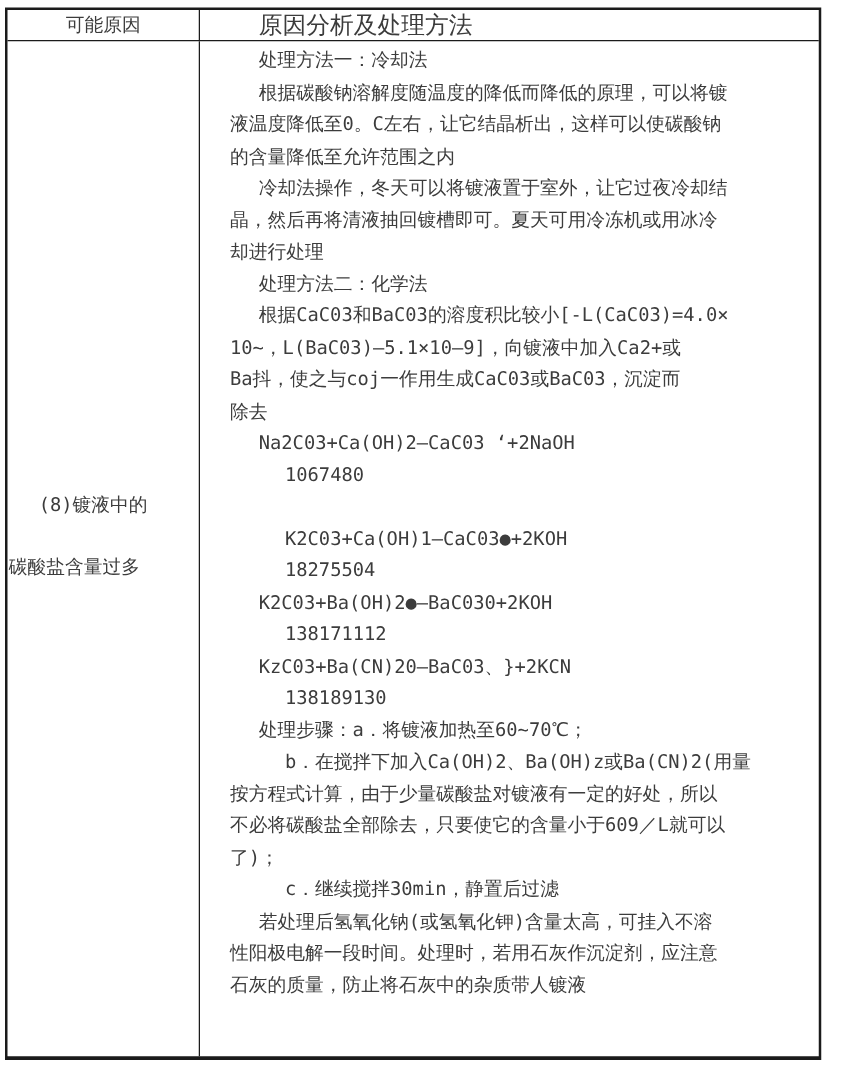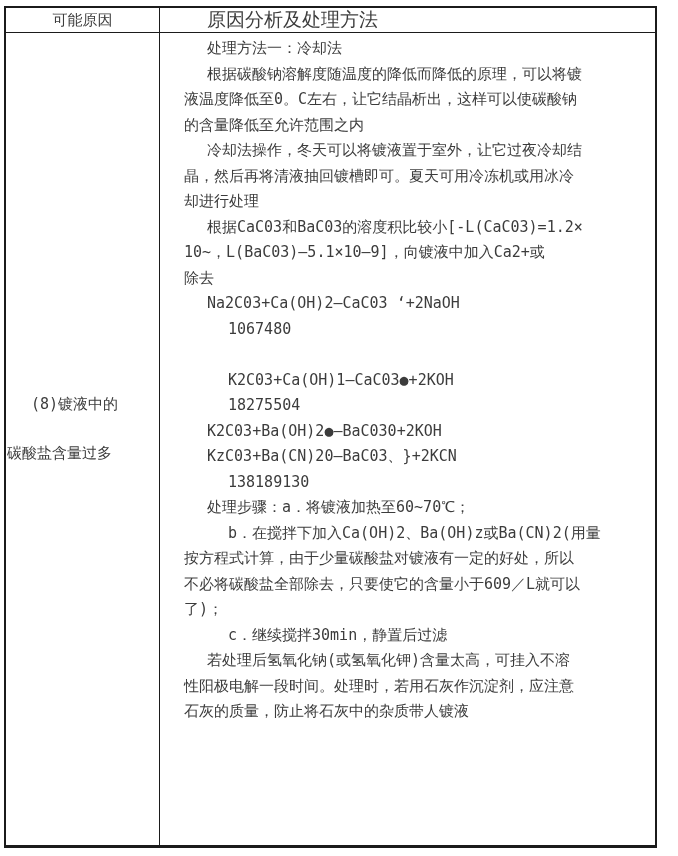--- a/index.html
+++ b/index.html
@@ -108,29 +108,32 @@
       </div>
 
       <div class="analysis-cell">
         <div class="line i1">处理方法一：冷却法</div>
         <div class="line i1">根据碳酸钠溶解度随温度的降低而降低的原理，可以将镀</div>
         <div class="line i0">液温度降低至0。C左右，让它结晶析出，这样可以使碳酸钠</div>
         <div class="line i0">的含量降低至允许范围之内</div>
         <div class="line i1">冷却法操作，冬天可以将镀液置于室外，让它过夜冷却结</div>
         <div class="line i0">晶，然后再将清液抽回镀槽即可。夏天可用冷冻机或用冰冷</div>
         <div class="line i0">却进行处理</div>
-        <div class="line i1">根据CaC03和BaC03的溶度积比较小[-L(CaC03)=1.2×</div>
+        <div class="line i1">处理方法二：化学法</div>
+        <div class="line i1">根据CaC03和BaC03的溶度积比较小[-L(CaC03)=4.0×</div>
         <div class="line i0">10~，L(BaC03)—5.1×10—9]，向镀液中加入Ca2+或</div>
+        <div class="line i0">Ba抖，使之与coj一作用生成CaC03或BaC03，沉淀而</div>
         <div class="line i0">除去</div>
         <div class="line i1">Na2C03+Ca(OH)2—CaC03 ‘+2NaOH</div>
         <div class="line i2">1067480</div>
         <div class="line i0"></div>
         <div class="line i2">K2C03+Ca(OH)1—CaC03●+2KOH</div>
         <div class="line i2">18275504</div>
         <div class="line i1">K2C03+Ba(OH)2●—BaC030+2KOH</div>
+        <div class="line i2">138171112</div>
         <div class="line i1">KzC03+Ba(CN)20—BaC03、}+2KCN</div>
         <div class="line i2">138189130</div>
         <div class="line i1">处理步骤：a．将镀液加热至60~70℃；</div>
         <div class="line i2">b．在搅拌下加入Ca(OH)2、Ba(OH)z或Ba(CN)2(用量</div>
         <div class="line i0">按方程式计算，由于少量碳酸盐对镀液有一定的好处，所以</div>
         <div class="line i0">不必将碳酸盐全部除去，只要使它的含量小于609／L就可以</div>
         <div class="line i0">了)；</div>
         <div class="line i2">c．继续搅拌30min，静置后过滤</div>
         <div class="line i1">若处理后氢氧化钠(或氢氧化钾)含量太高，可挂入不溶</div>
         <div class="line i0">性阳极电解一段时间。处理时，若用石灰作沉淀剂，应注意</div>

